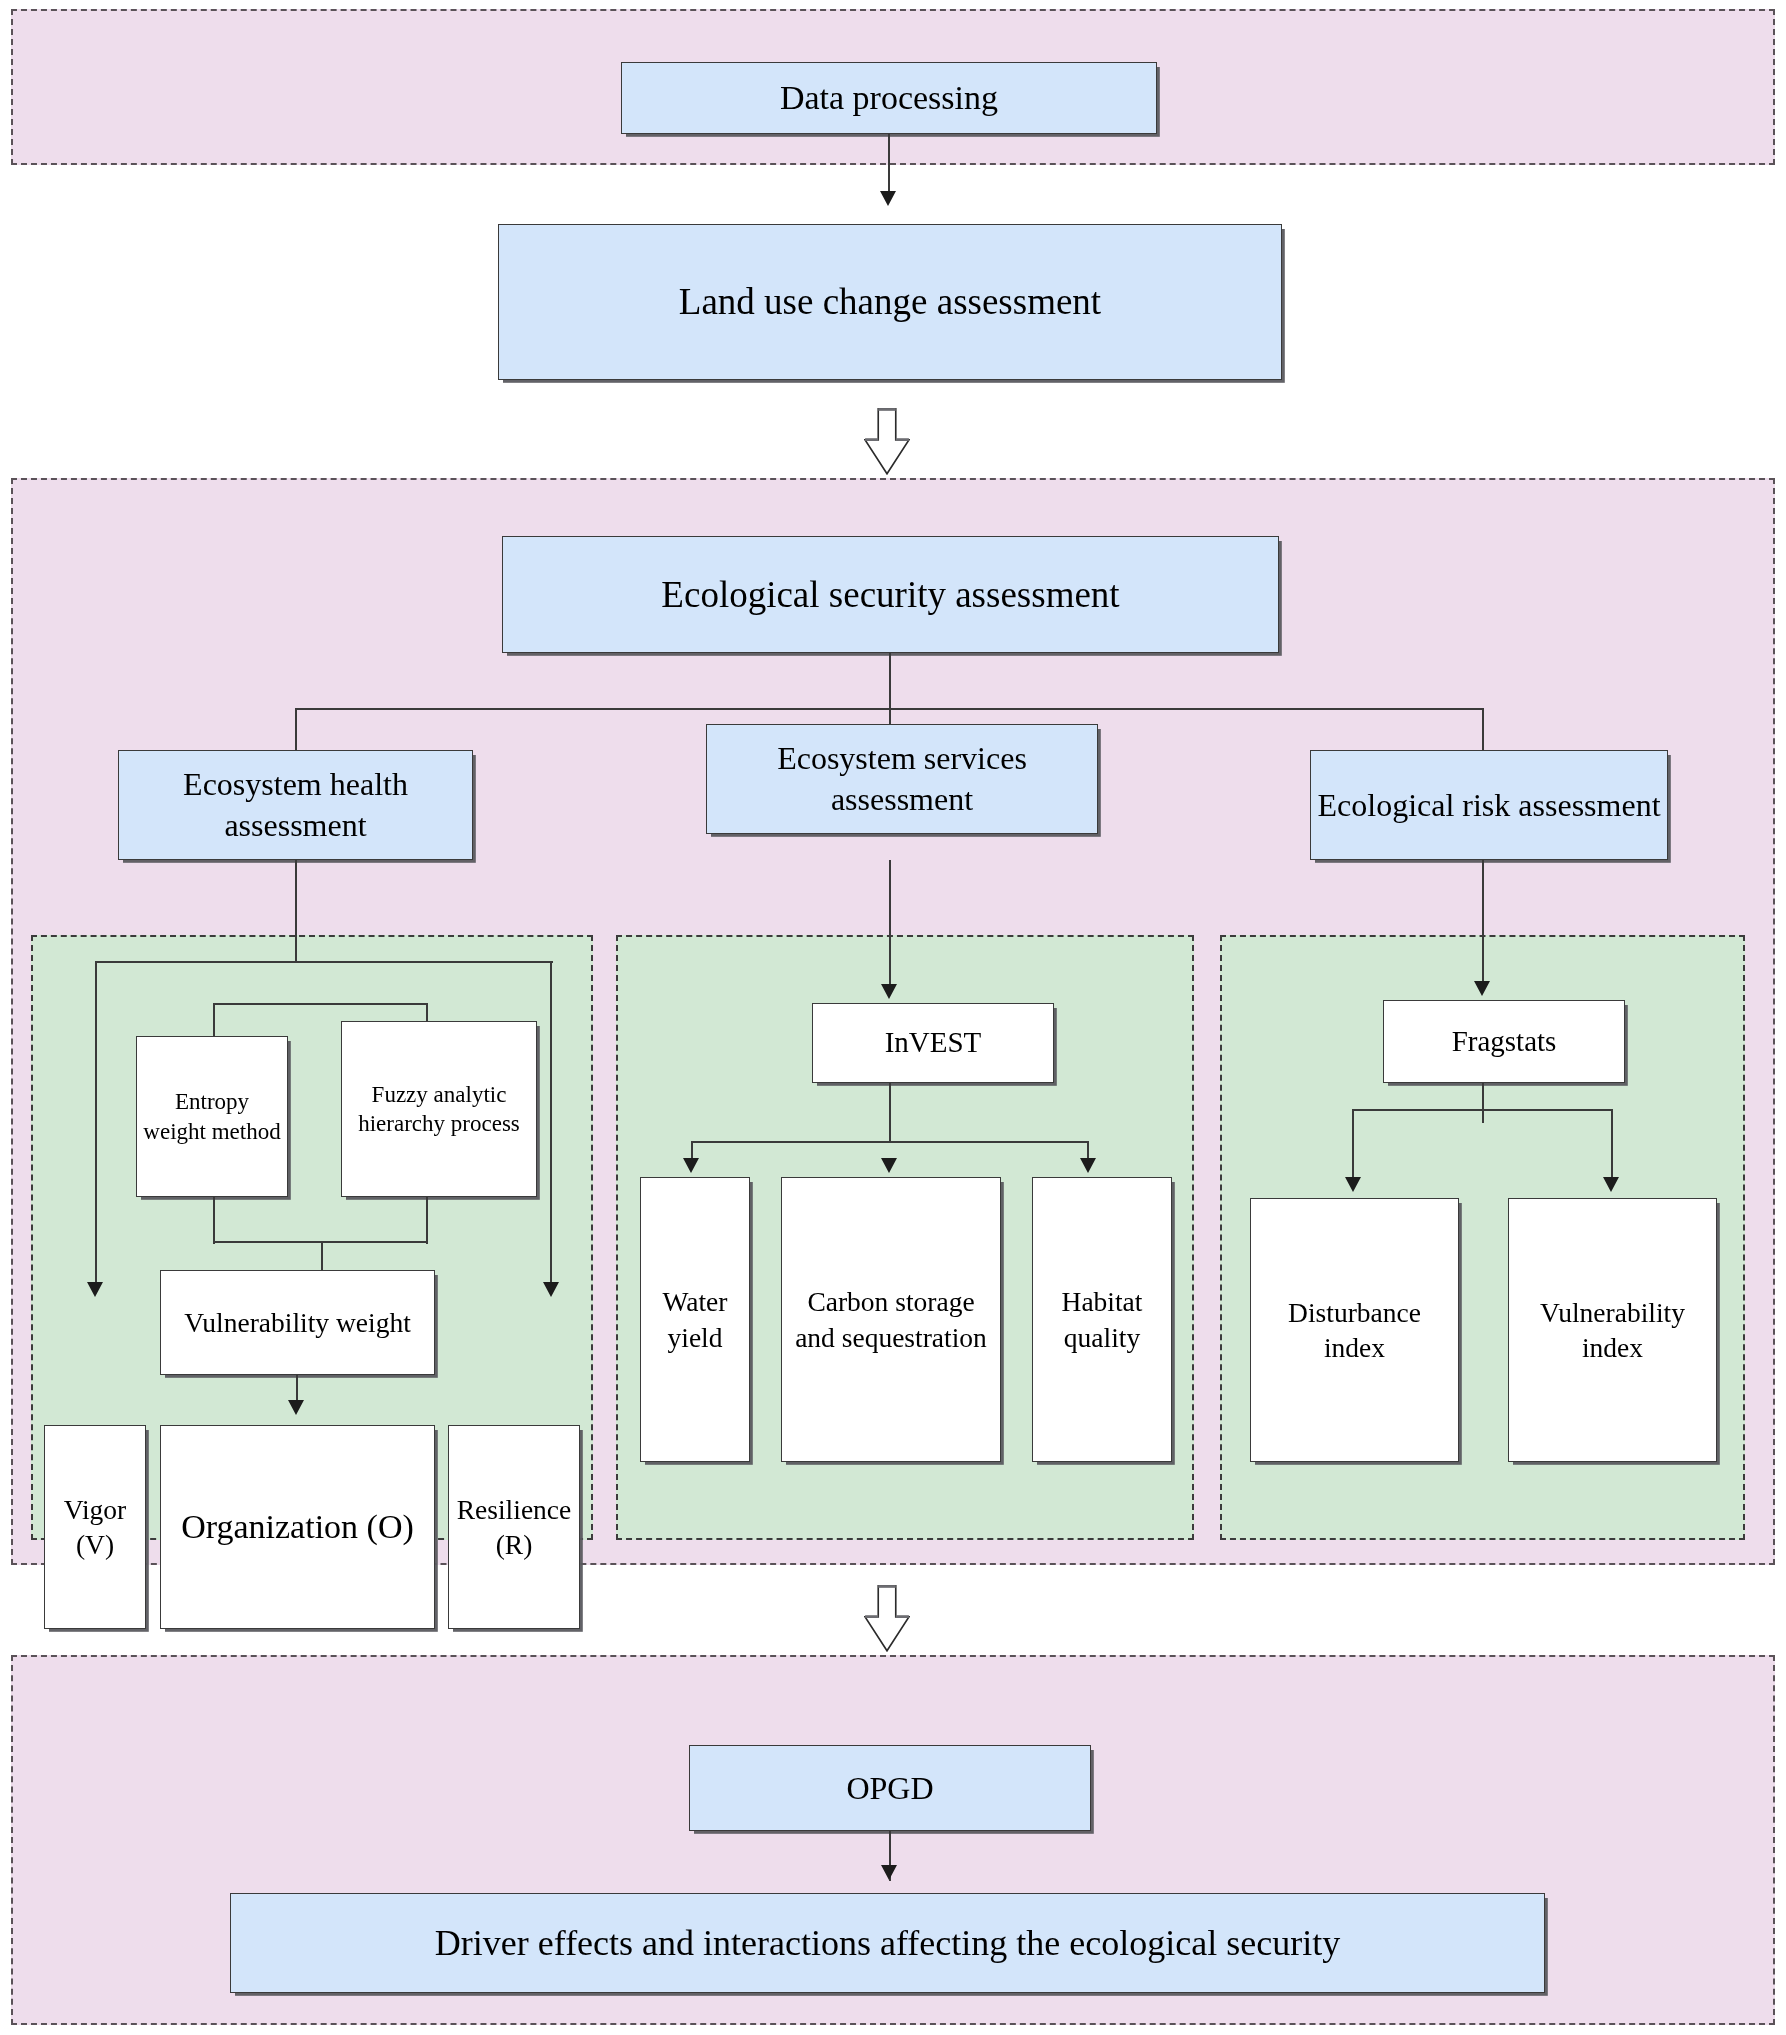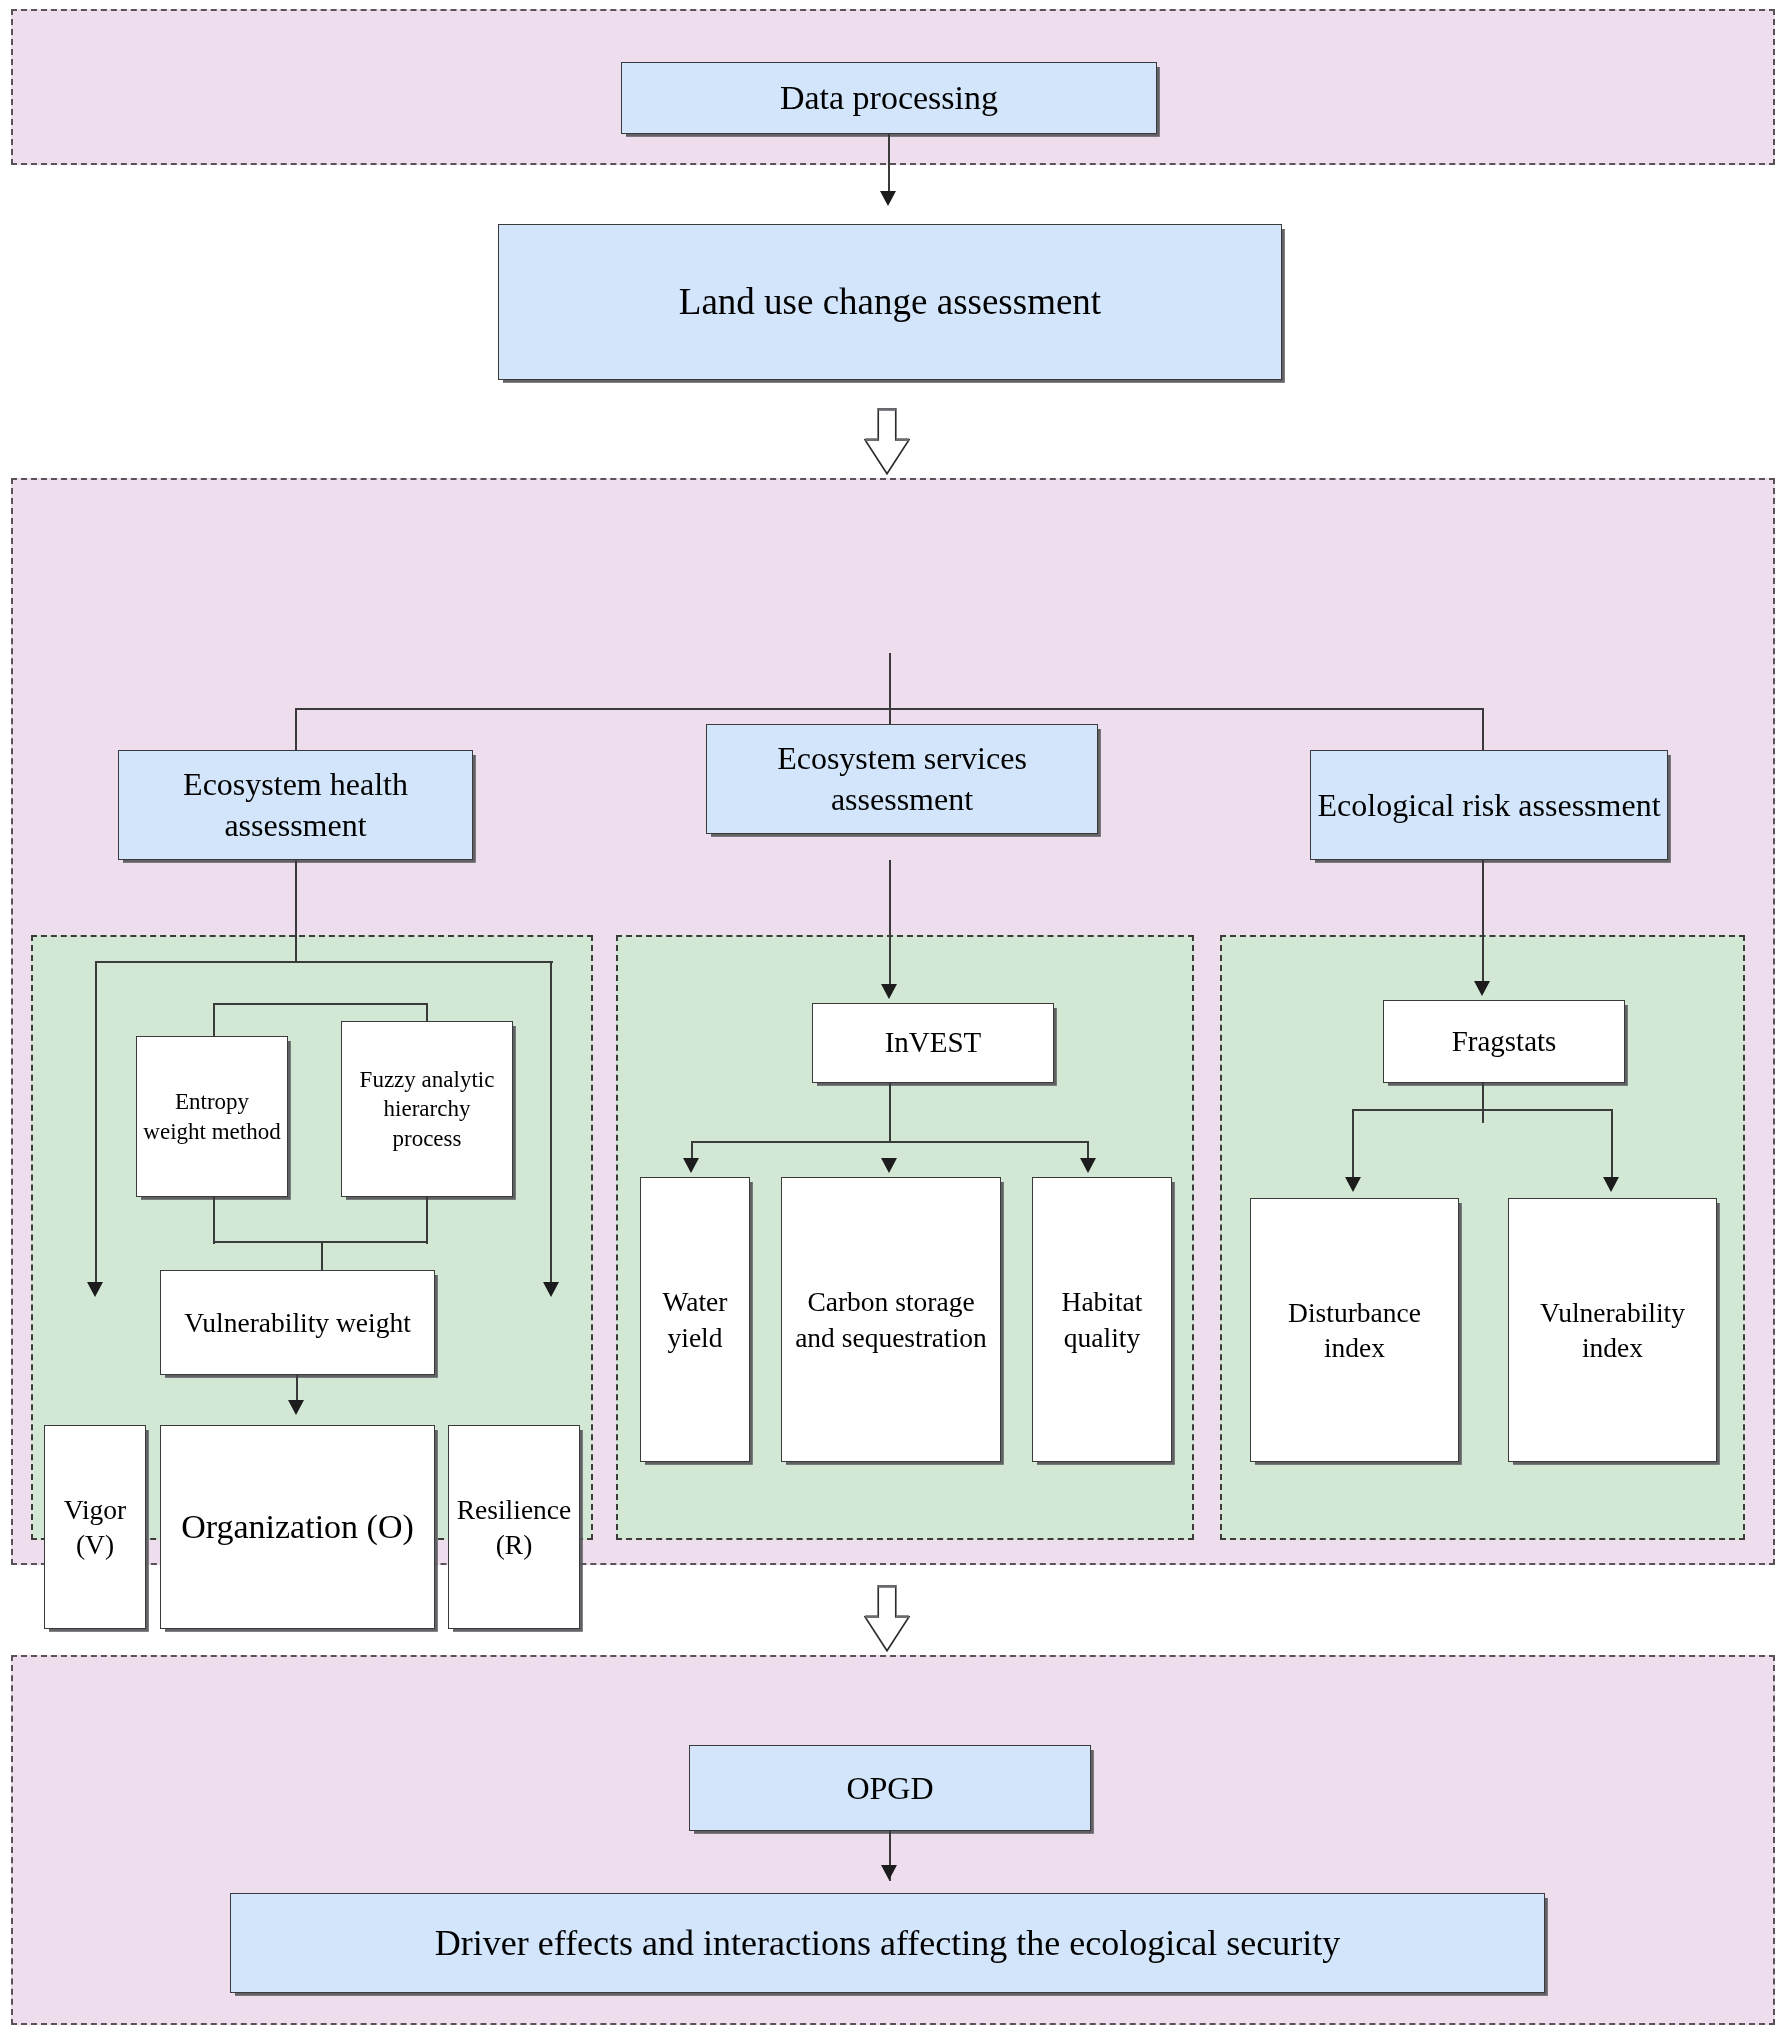--- a/index.html
+++ b/index.html
@@ -77,20 +77,23 @@
     <svg width="46" height="67" viewBox="0 0 84 122">
       <polygon points="26,1 58,1 58,58 82,58 42,120 2,58 26,58" fill="#ffffff" stroke="#2b2b2b" stroke-width="3"></polygon>
       <rect x="26" y="0" width="32" height="5" fill="#6d6d72"></rect>
       <rect x="2" y="55" width="24" height="5" fill="#6d6d72"></rect>
       <rect x="58" y="55" width="24" height="5" fill="#6d6d72"></rect>
     </svg>
   </div>
 
   <div class="section" style="left:11px;top:478px;width:1764px;height:1087px;"></div>
 
+  <div class="node blue" style="left:502px;top:536px;width:777px;height:117px;font-size:37px;">
+    <span>Ecological security assessment</span>
+  </div>
 
   <div class="vline" style="left:889px;top:653px;height:57px;"></div>
   <div class="hline" style="left:295px;top:708px;width:1189px;"></div>
   <div class="vline" style="left:295px;top:708px;height:44px;"></div>
   <div class="vline" style="left:889px;top:708px;height:44px;"></div>
   <div class="vline" style="left:1482px;top:708px;height:44px;"></div>
 
   <div class="node blue" style="left:118px;top:750px;width:355px;height:110px;font-size:32px;">
     <span>Ecosystem health assessment</span>
   </div>
@@ -114,21 +117,21 @@
   <div class="arrowhead" style="left:543px;top:1282px;"></div>
 
   <div class="hline" style="left:213px;top:1003px;width:215px;"></div>
   <div class="vline" style="left:213px;top:1003px;height:35px;"></div>
   <div class="vline" style="left:426px;top:1003px;height:20px;"></div>
 
   <div class="node white" style="left:136px;top:1036px;width:152px;height:161px;font-size:23px;">
     <span>Entropy weight method</span>
   </div>
 
-  <div class="node white" style="left:341px;top:1021px;width:172px;height:176px;font-size:23px;justify-content:flex-end;">
+  <div class="node white" style="left:341px;top:1021px;width:196px;height:176px;font-size:23px;justify-content:flex-end;">
     <span>Fuzzy analytic hierarchy process</span>
   </div>
 
   <div class="vline" style="left:213px;top:1197px;height:47px;"></div>
   <div class="vline" style="left:426px;top:1197px;height:47px;"></div>
   <div class="hline" style="left:213px;top:1241px;width:215px;"></div>
   <div class="vline" style="left:321px;top:1241px;height:31px;"></div>
 
   <div class="node white" style="left:160px;top:1270px;width:275px;height:105px;font-size:27.5px;">
     <span>Vulnerability weight</span>

